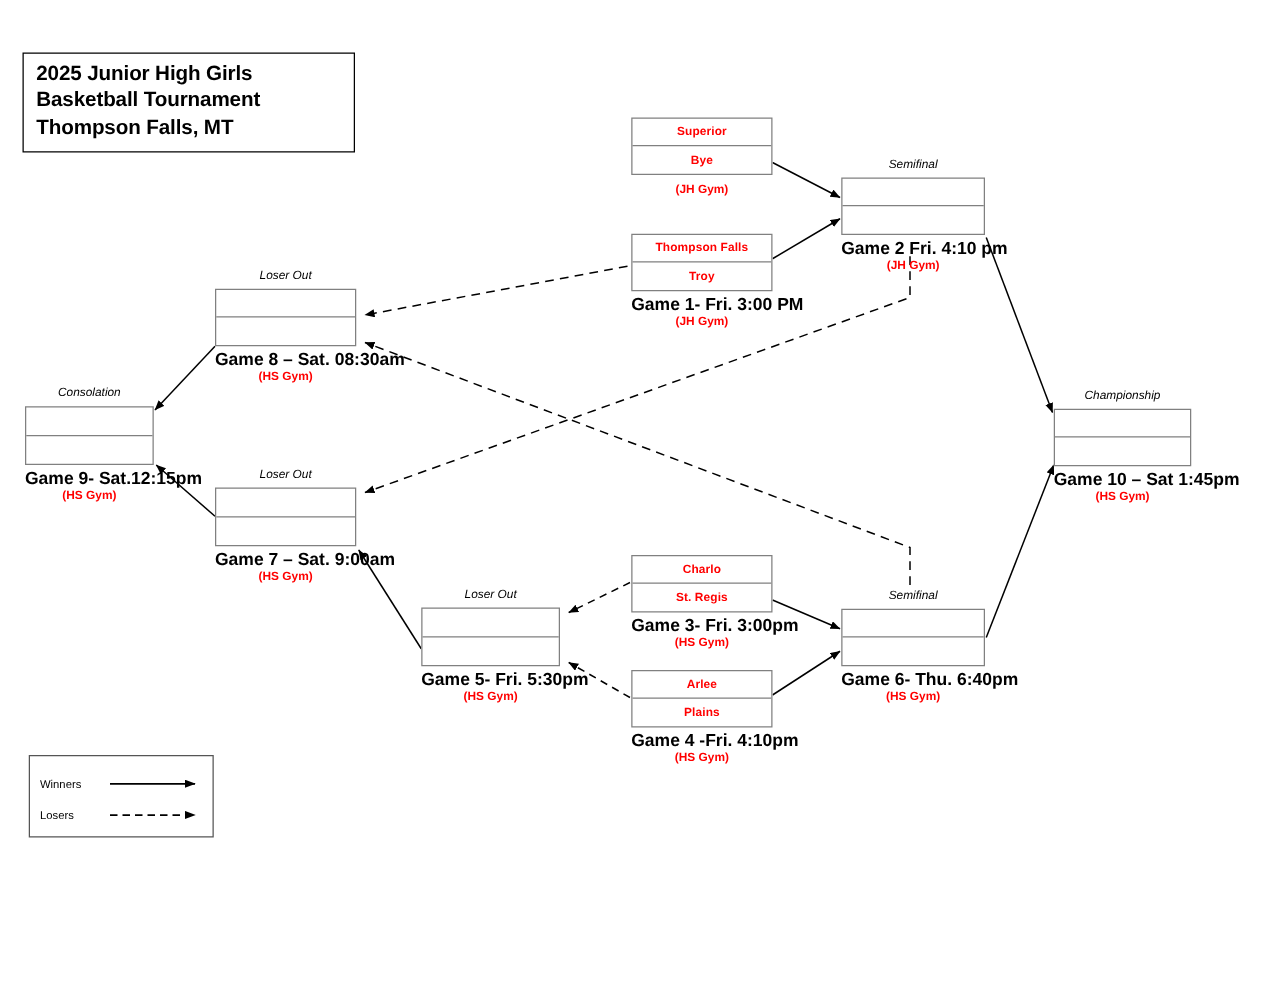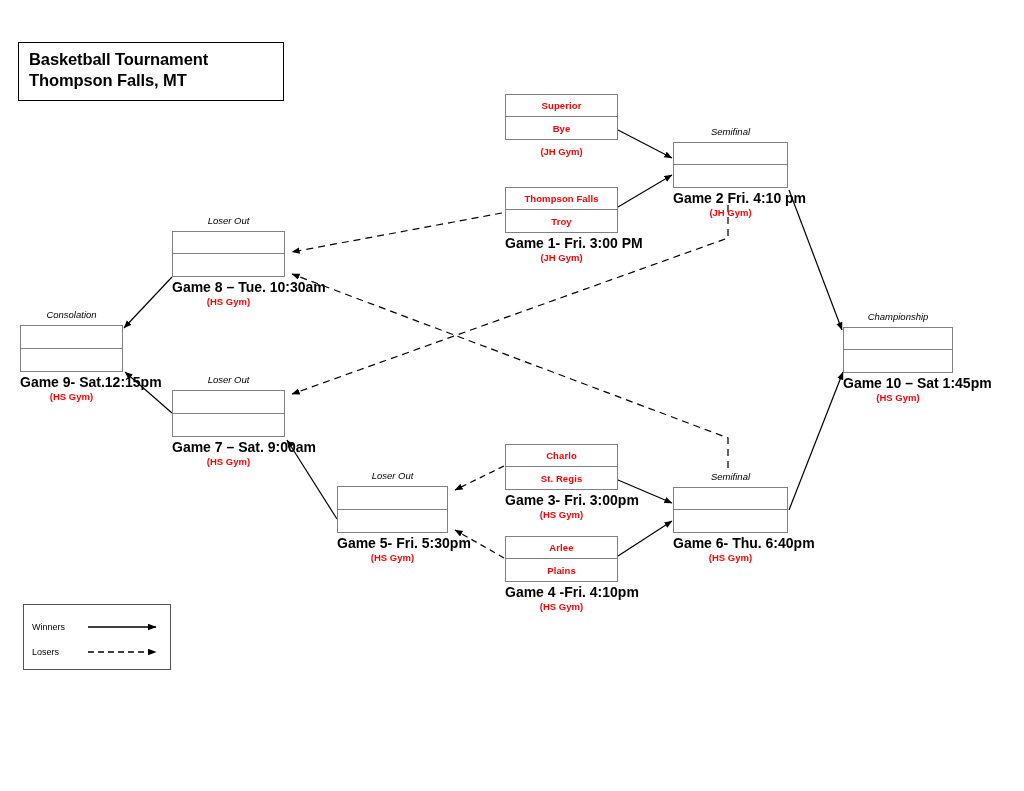--- a/index.html
+++ b/index.html
@@ -168,20 +168,21 @@
     <path d="M728,468 L728,438 L292,274" fill="none" stroke="#000000" stroke-width="1.2" stroke-dasharray="7,5" marker-end="url(#arrow)"></path>
 
     <path d="M728,205 L728,238 L292,394" fill="none" stroke="#000000" stroke-width="1.2" stroke-dasharray="7,5" marker-end="url(#arrow)"></path>
 
     <path d="M504,466 L455,490" fill="none" stroke="#000000" stroke-width="1.2" stroke-dasharray="6,4.5" marker-end="url(#arrow)"></path>
 
     <path d="M504,558 L455,530" fill="none" stroke="#000000" stroke-width="1.2" stroke-dasharray="6,4.5" marker-end="url(#arrow)"></path>
   </svg>
 
   <div class="title-box">
+    <div class="title-line">2025 Junior High Girls</div>
     <div class="title-line">Basketball Tournament</div>
     <div class="title-line">Thompson Falls, MT</div>
   </div>
 
   <div class="game" style="left:505px; top:94px; width:113px;">
     <div class="game-box" style="width:113px; height:46px;">
       <div class="slot top">Superior</div>
       <div class="slot">Bye</div>
     </div>
     <div class="cap" style="top:52px;">
@@ -213,21 +214,21 @@
     </div>
   </div>
 
   <div class="game" style="left:172px; top:231px; width:113px;">
     <div class="hdr" style="top:-16px;">Loser Out</div>
     <div class="game-box" style="width:113px; height:46px;">
       <div class="slot top empty"></div>
       <div class="slot empty"></div>
     </div>
     <div class="cap" style="top:47px;">
-      <span class="time">Game 8 – Tue. 10:30am</span>
+      <span class="time">Game 8 – Sat. 08:30am</span>
       <span class="gym">(HS Gym)</span>
     </div>
   </div>
 
   <div class="game" style="left:20px; top:325px; width:103px;">
     <div class="hdr" style="top:-16px;">Consolation</div>
     <div class="game-box" style="width:103px; height:47px;">
       <div class="slot top empty"></div>
       <div class="slot empty"></div>
     </div>

